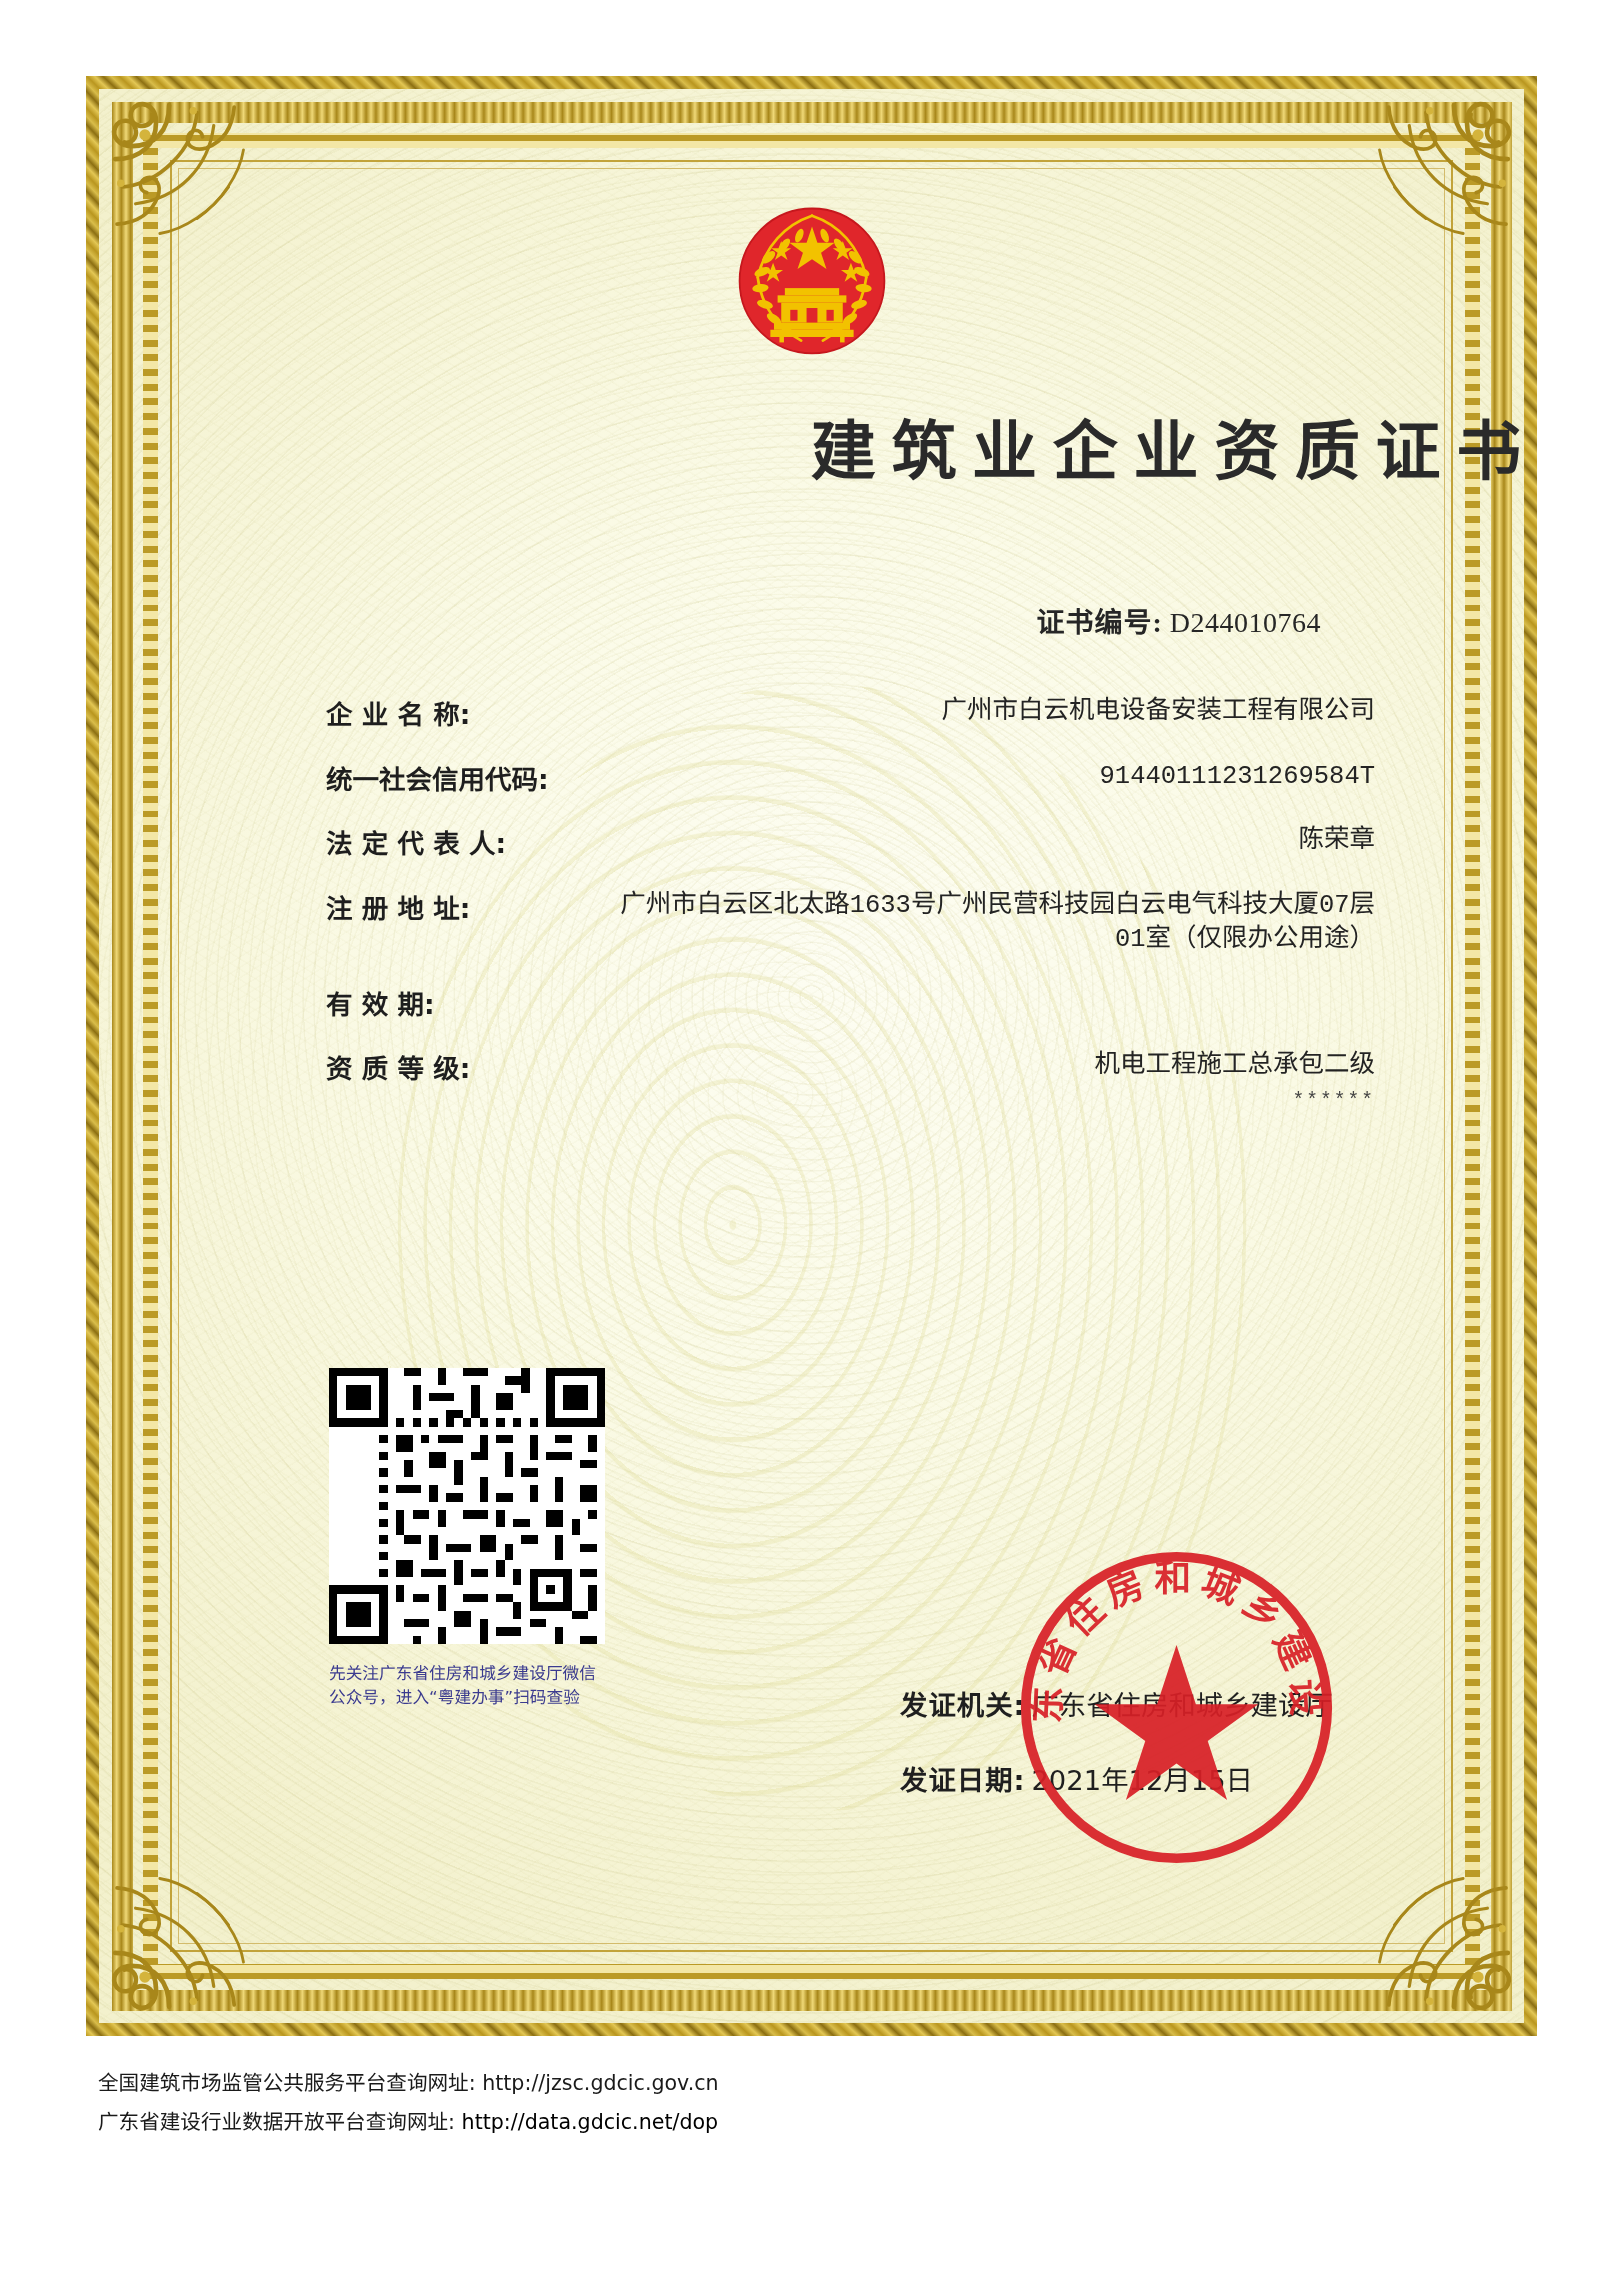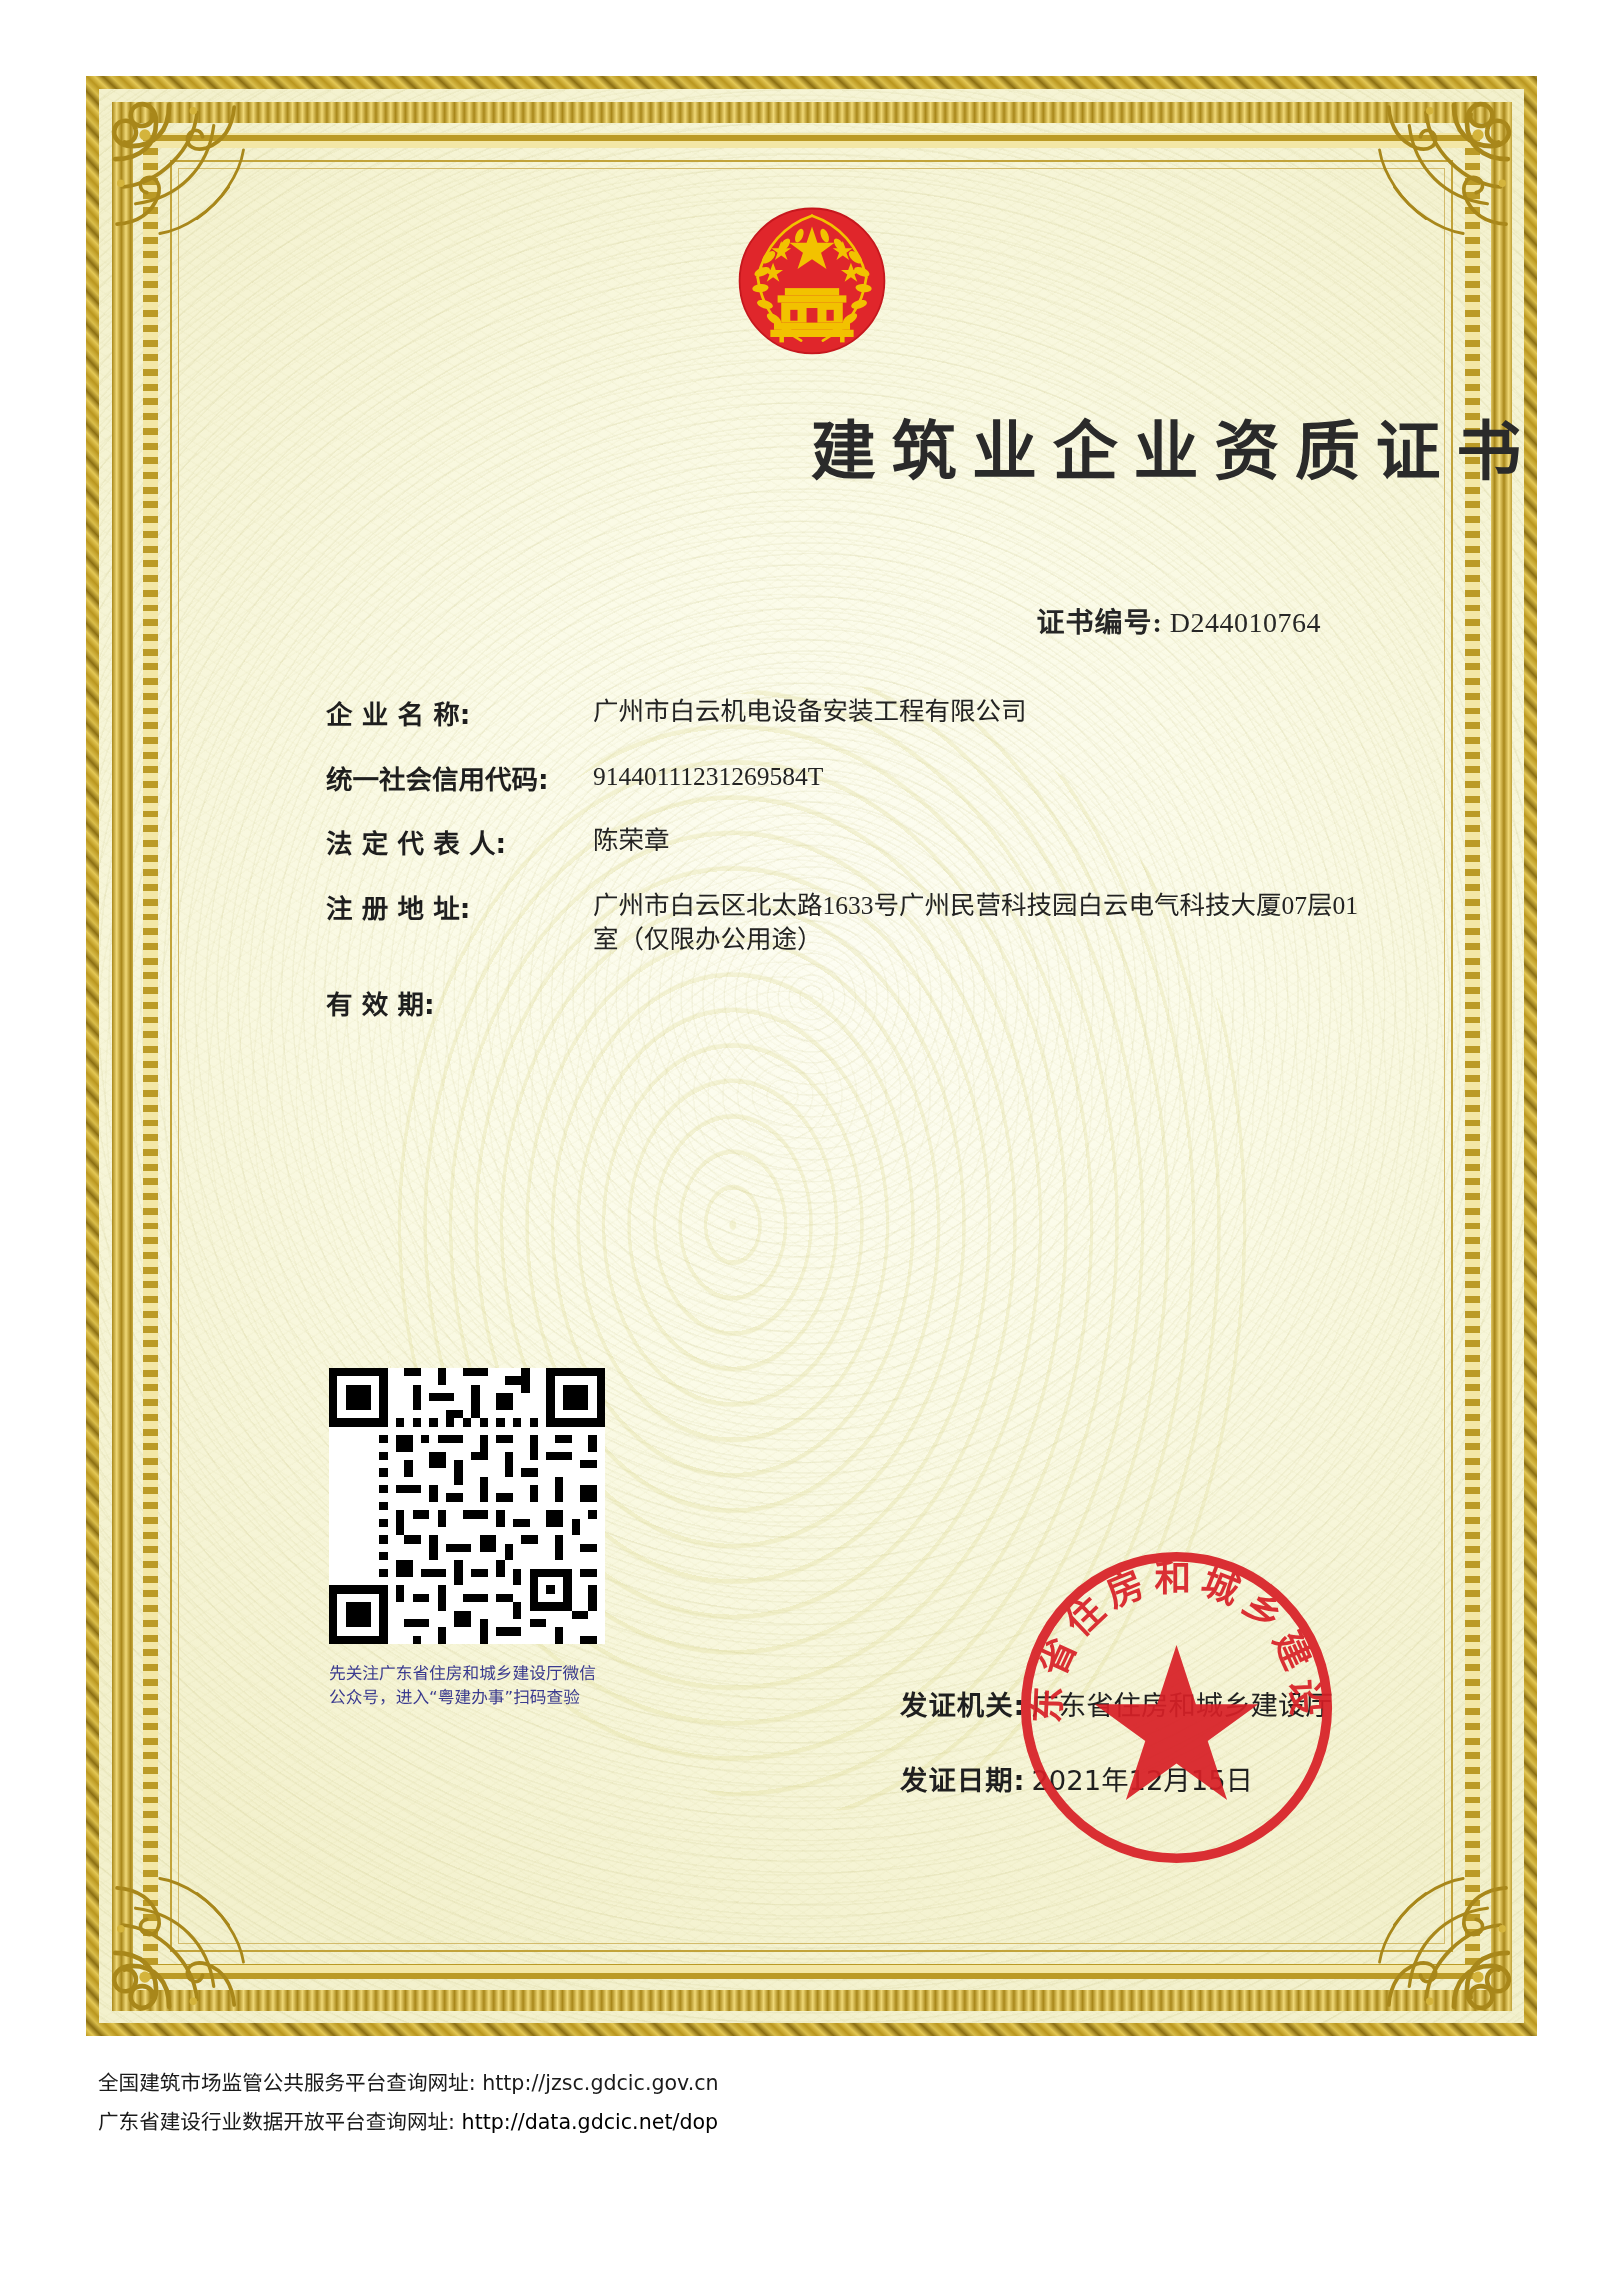--- a/index.html
+++ b/index.html
@@ -162,23 +162,24 @@
     color: #1e1e1e;
     font-family: "DejaVu Sans", sans-serif;
     font-weight: 600;
     white-space: nowrap;
     text-align: justify;
   }
   .field .val {
     flex: 1;
     font-size: 25.5px;
     color: #232323;
-    font-family: Liberation Serif, serif;
+    font-family: Liberation Mono, monospace;
     line-height: 1.35;
     padding-top: 2px;
+    text-align: right;
   }
   .field .val .sub {
     display: block;
     font-size: 19.6px;
     color: #444;
     letter-spacing: 2px;
     margin-top: 3.9px;
   }
 
   
@@ -427,20 +428,27 @@
 
       <div class="field">
         <div class="lbl">注 册 地 址:</div>
         <div class="val">广州市白云区北太路1633号广州民营科技园白云电气科技大厦07层01室（仅限办公用途）</div>
       </div>
 
       <div class="field">
         <div class="lbl">有 效 期:</div>
       </div>
 
+      <div class="field">
+        <div class="lbl">资 质 等 级:</div>
+        <div class="val">
+          <span>机电工程施工总承包二级</span>
+          <span class="sub">******</span>
+        </div>
+      </div>
 
     </div>
 
     <div class="qr-wrap">
       <svg class="qr" viewBox="0 0 33 33" xmlns="http://www.w3.org/2000/svg" shape-rendering="crispEdges">
         <rect width="33" height="33" fill="#ffffff"></rect>
         <g fill="#000000">
 
           <rect x="0" y="0" width="7" height="1"></rect>
             <rect x="0" y="6" width="7" height="1"></rect>

